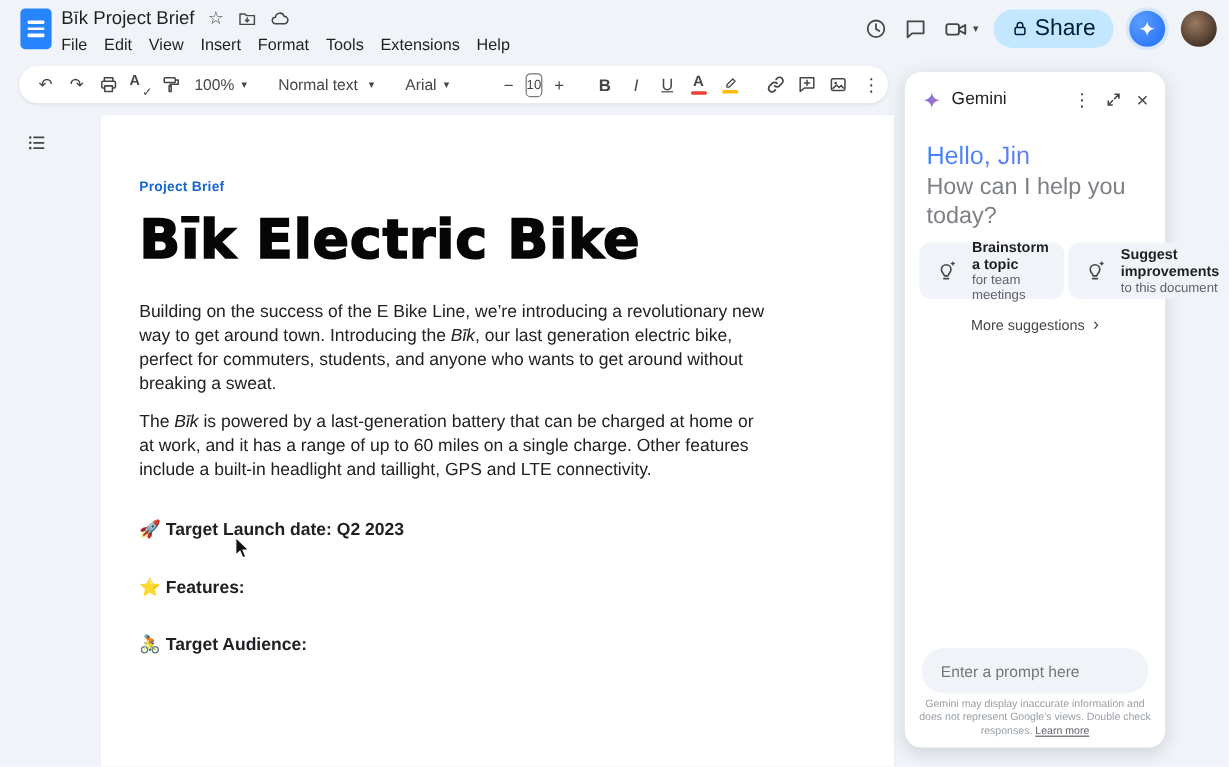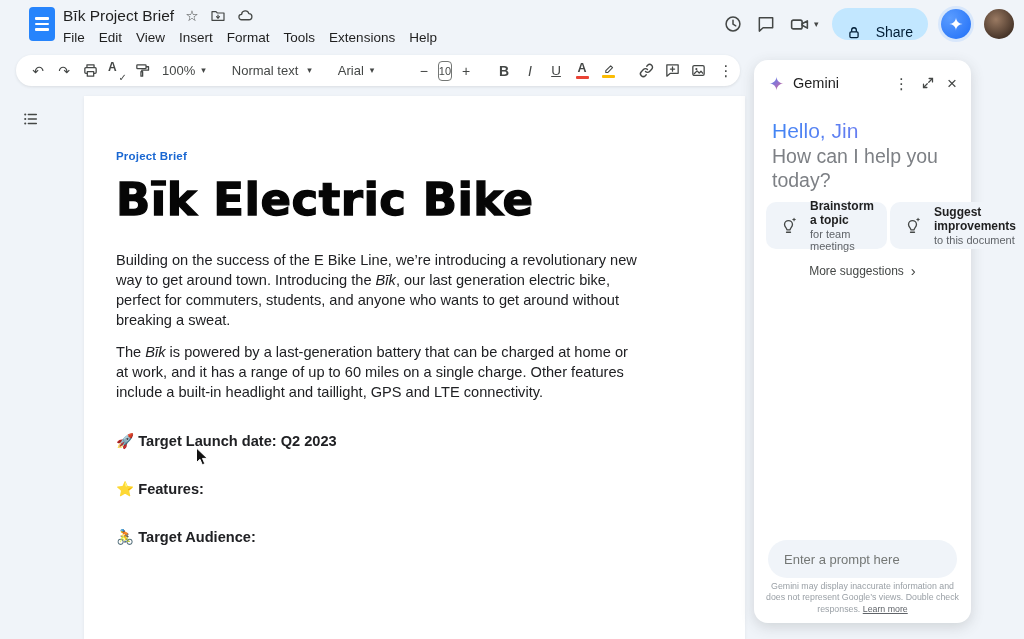--- a/index.html
+++ b/index.html
@@ -1,34 +1,34 @@
 <!DOCTYPE html>
 <html style="--bg: #f0f4f9; --logo-blue: #2684fc; --share-bg: #c2e7ff; --share-text: #001d35; --eyebrow-blue: #1967d2; --card-bg: #f0f4f9; --subtitle-gray: #5f6368; --text-color-bar: #ea4335; --highlight-bar: #fbbc04;"><head>
 <meta charset="utf-8">
 <style>
   *{margin:0;padding:0;box-sizing:border-box}
   html,body{width:1024px;height:639px;overflow:hidden}
   body{font-family:"Liberation Sans","DejaVu Sans",sans-serif;background:var(--bg,#f0f4f9);position:relative;color:#1f1f1f}
   svg{display:block}
 
   
-  .topbar{position:absolute;top:0;left:12px;right:0;height:48px}
+  .topbar{position:absolute;top:0;left:0;right:0;height:48px}
   .docs-logo{position:absolute;left:17px;top:7px;width:26px;height:34px;background:var(--logo-blue,#2684fc);border-radius:4px;display:flex;flex-direction:column;justify-content:center;gap:3px;padding:0 6px;cursor:pointer}
   .docs-logo i{display:block;height:2.5px;background:#fff;border-radius:1px}
   .title-area{position:absolute;left:51px;top:4px}
   .title-row{display:flex;align-items:center;gap:11px;height:23px}
   .doc-title{font-size:15.5px;color:#1f1f1f;white-space:nowrap}
   .t-icn{color:#444746;display:flex;align-items:center;justify-content:center;cursor:pointer}
   .star-glyph{font-size:15px;line-height:1;color:#444746}
   .menubar{display:flex;margin-top:1px;margin-left:-7px}
   .menu-item{font-size:13.5px;padding:2px 7px;border-radius:8px;color:#1f1f1f;cursor:pointer}
   .topbar-right{position:absolute;right:10px;top:8px;height:32px;display:flex;align-items:center;gap:13px}
   .tb-r-icn{color:#444746;cursor:pointer;display:flex;align-items:center}
   .caret{font-size:9px;color:#444746;line-height:1}
-  .share-btn{display:flex;align-items:flex-end;gap:15px;background:var(--share-bg,#c2e7ff);color:var(--share-text,#001d35);height:32px;padding:0 15px;border-radius:16px;font-size:14px;font-weight:500;border:none;cursor:pointer;font-family:inherit}
+  .share-btn{display:flex;align-items:center;gap:5px;background:var(--share-bg,#c2e7ff);color:var(--share-text,#001d35);height:32px;padding:0 15px;border-radius:16px;font-size:19px;font-weight:500;border:none;cursor:pointer;font-family:inherit}
   .gemini-btn{width:30px;height:30px;border-radius:50%;background:radial-gradient(circle at 30% 30%,#5a9cff,#1f6ef7);display:flex;align-items:center;justify-content:center;box-shadow:0 0 0 3px #d8e7fb;cursor:pointer;border:none}
   .avatar{width:30px;height:30px;border-radius:50%;background:radial-gradient(circle at 40% 35%,#9a7a62,#4a372b 70%,#2c211a);cursor:pointer}
 
   
   .toolbar{position:absolute;left:16px;top:55px;width:724px;height:31px;background:#fff;border-radius:16px;box-shadow:0 1px 3px rgba(60,64,67,.12);display:flex;align-items:center;padding:0 10px;gap:2px}
   .tb-btn{min-width:24px;height:24px;border-radius:4px;display:flex;align-items:center;justify-content:center;color:#444746;cursor:pointer;font-size:14px;background:none;border:none;font-family:inherit}
   .tb-sep{width:1px;height:18px;background:#dadce0;margin:0 5px}
   .tb-drop{display:flex;align-items:center;gap:6px;padding:0 6px;height:24px;border-radius:4px;cursor:pointer;color:#444746}
   .tb-drop .lbl{font-size:13px;color:#444746;white-space:nowrap}
   .sizebox{width:27px;height:20px;border:1px solid #747775;border-radius:4px;display:flex;align-items:center;justify-content:center;font-size:11px;color:#444746;background:#fff}

